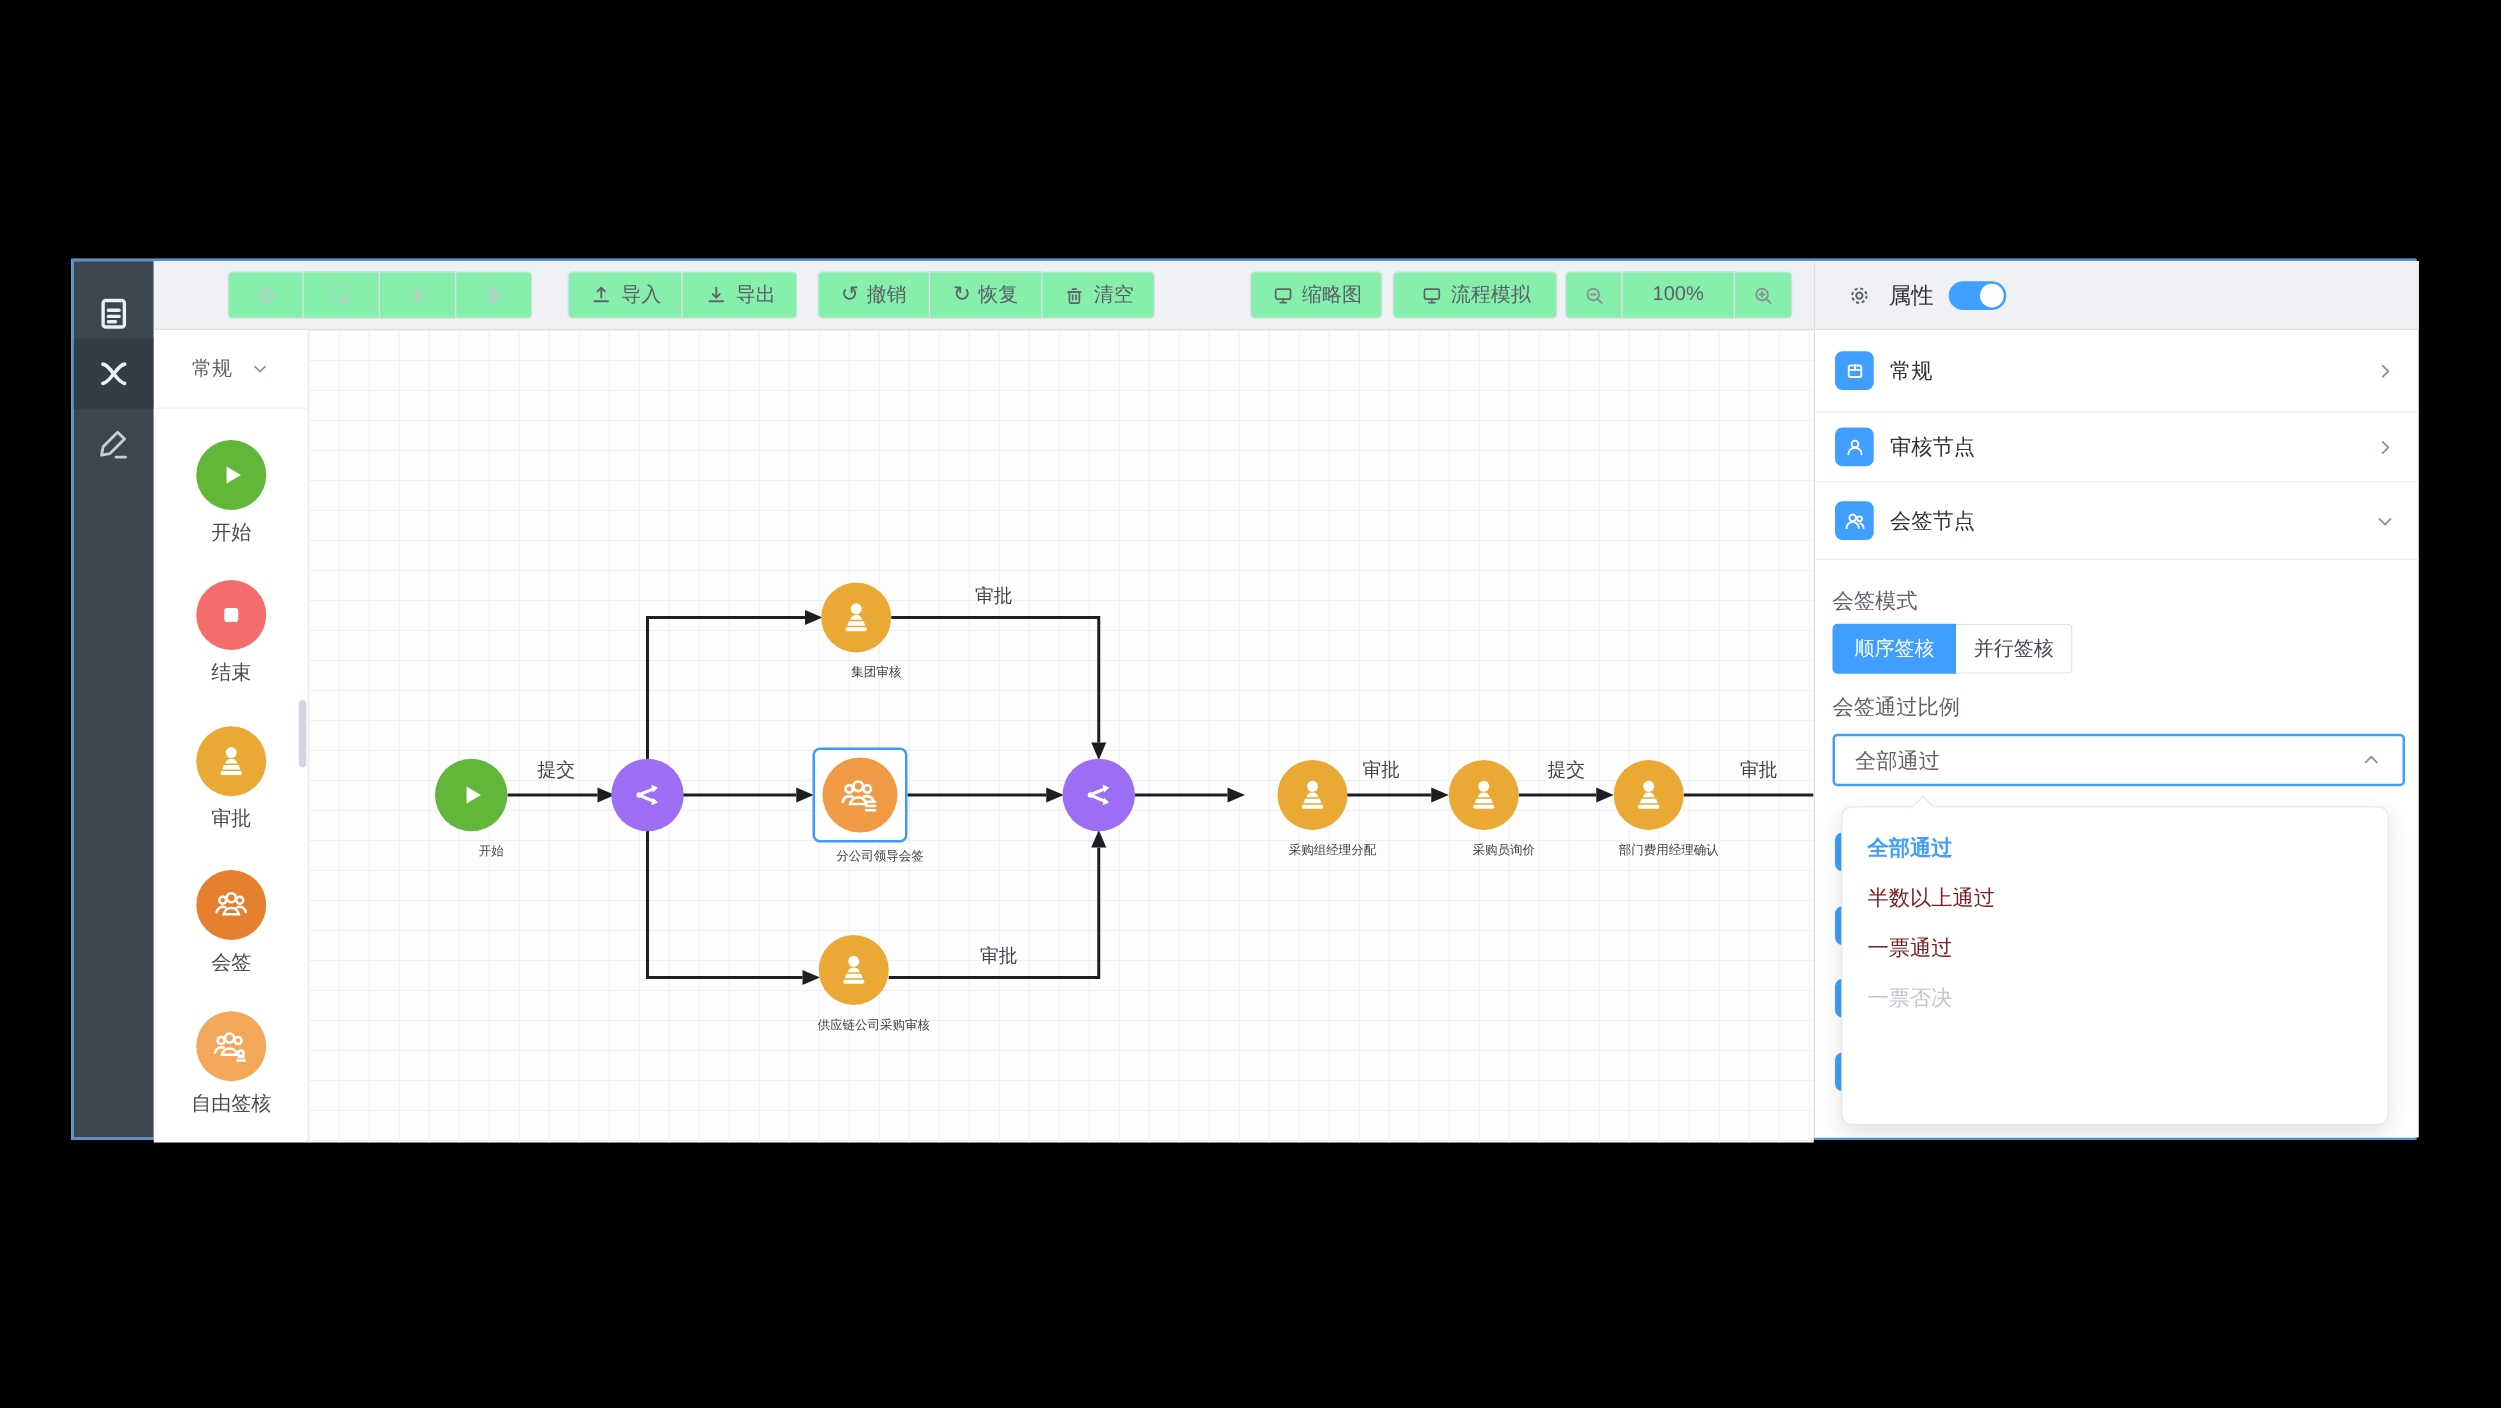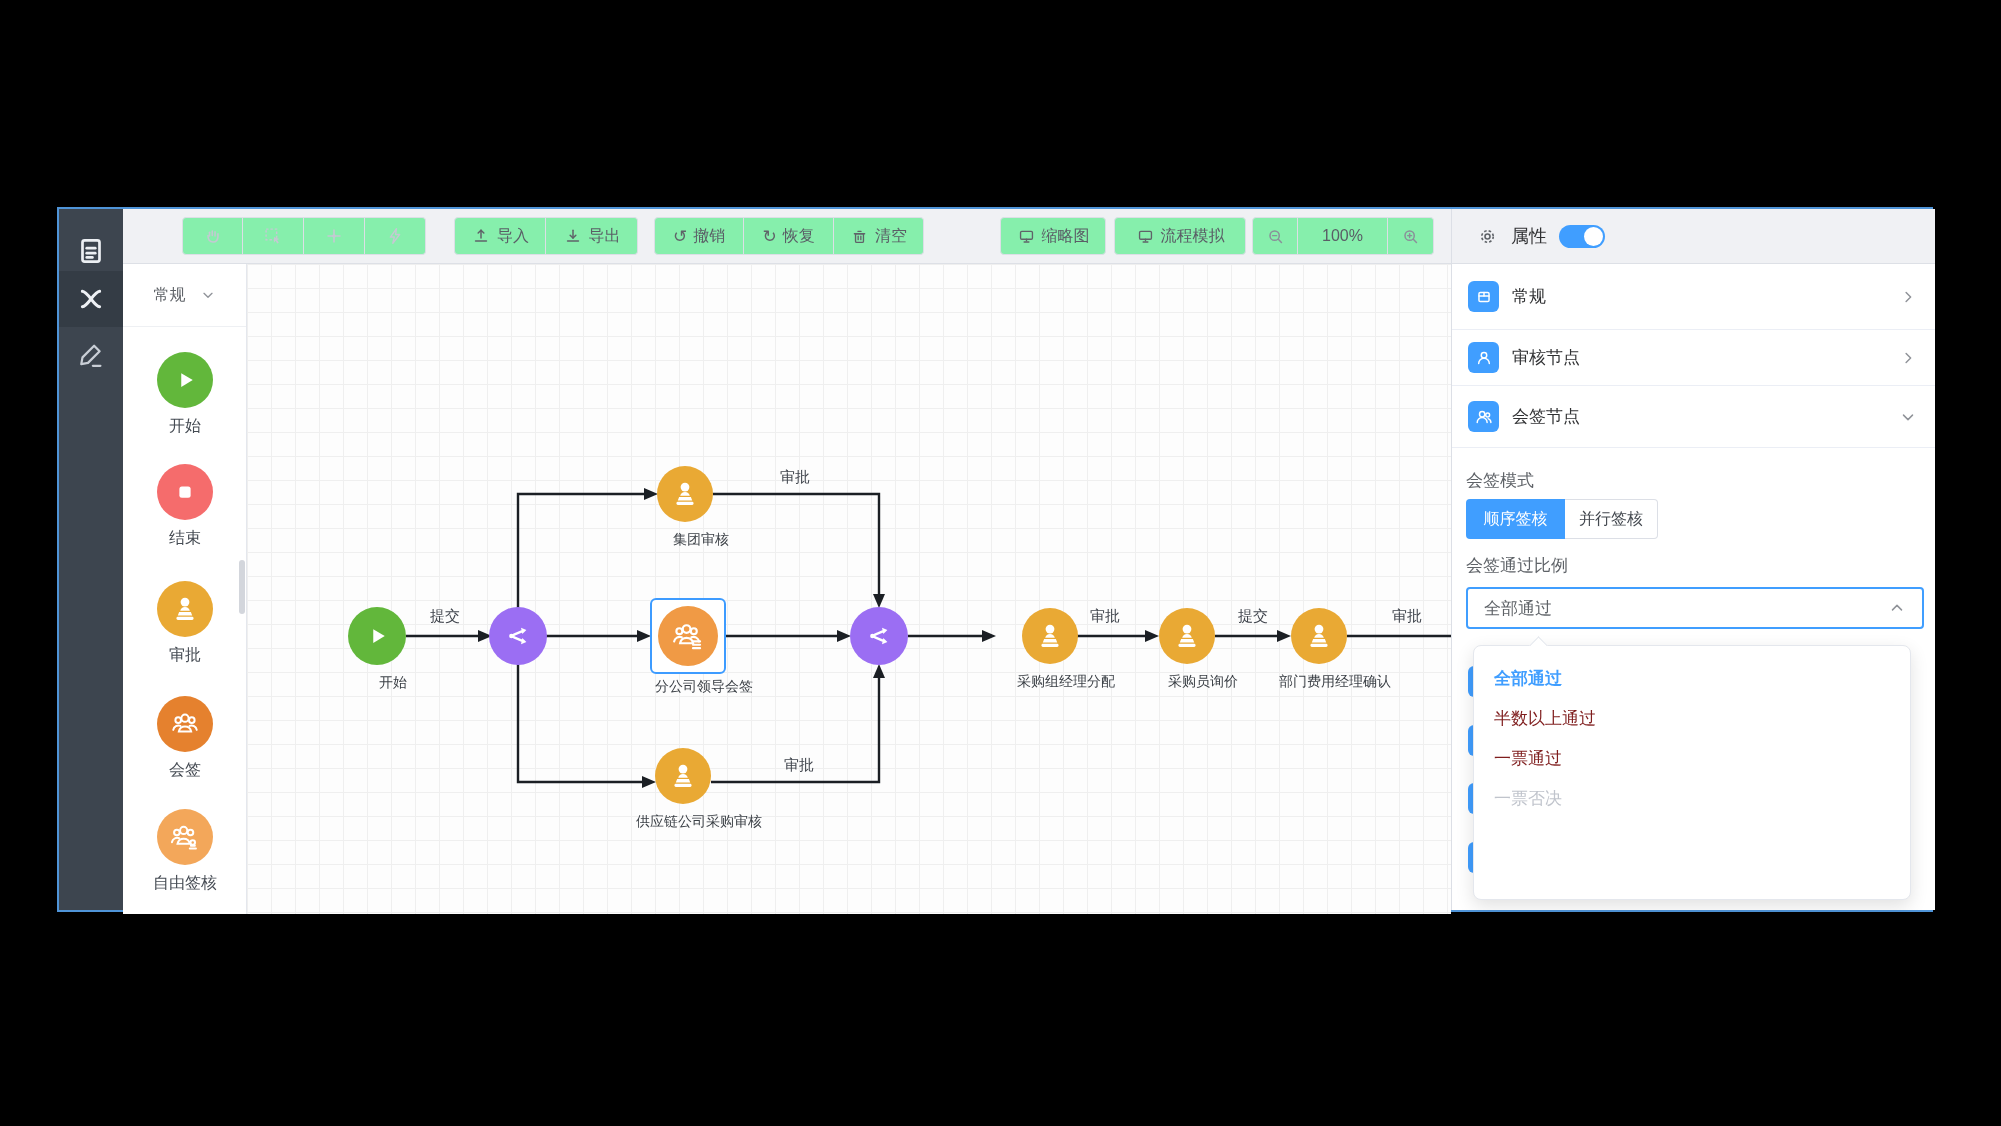--- a/index.html
+++ b/index.html
@@ -25,21 +25,21 @@
   .pal-item{position:absolute;left:0;width:124px;display:flex;flex-direction:column;align-items:center;cursor:grab;}
   .pcirc{width:56px;height:56px;border-radius:50%;display:flex;align-items:center;justify-content:center;}
   .plabel{margin-top:8px;font-size:16px;color:#454b53;white-space:nowrap;}
   .pal-scroll{position:absolute;right:1px;top:296px;width:6px;height:54px;background:#d3d6dc;border-radius:3px;cursor:pointer;}
   
   .canvas{position:absolute;left:188px;top:55px;width:1204px;height:650px;background:#fdfdfd;
     background-image:linear-gradient(#efefef 1px,transparent 1px),linear-gradient(90deg,#efefef 1px,transparent 1px);
     background-size:24px 24px;overflow:hidden;}
   .edges{position:absolute;left:0;top:0;pointer-events:none;}
   .cnode{position:absolute;border-radius:50%;display:flex;align-items:center;justify-content:center;cursor:pointer;}
-  .nlabel{position:absolute;top:calc(100% + 9px);left:50%;transform:translateX(-50%);font-size:14px;color:#3a3f45;white-space:nowrap;padding-left:32px;}
+  .nlabel{position:absolute;top:calc(100% + 9px);left:50%;transform:translateX(-50%);font-size:10px;color:#3a3f45;white-space:nowrap;padding-left:32px;}
   .elabel{position:absolute;transform:translate(-50%,-50%);font-size:15px;color:#40454d;white-space:nowrap;}
   .selbox{position:absolute;width:76px;height:76px;border:2px solid #3d9bff;border-radius:6px;background:#fff;box-sizing:border-box;
     display:flex;align-items:center;justify-content:center;cursor:pointer;}
   
   .c-start{background:var(--c-green,#62b73b);}
   .c-end{background:var(--c-red,#f56c6c);}
   .c-approve{background:var(--c-amber,#e9a934);}
   .c-csign{background:var(--c-orange,#e5812e);}
   .c-free{background:var(--c-lorange,#f3a75a);}
   .c-gw{background:var(--c-purple,#9b6ef3);}

